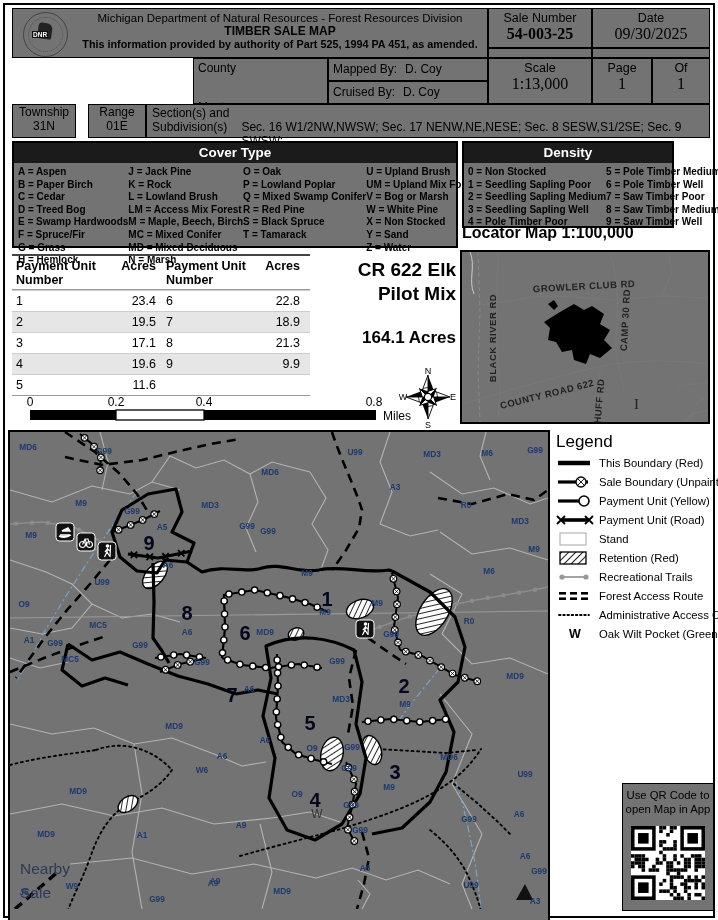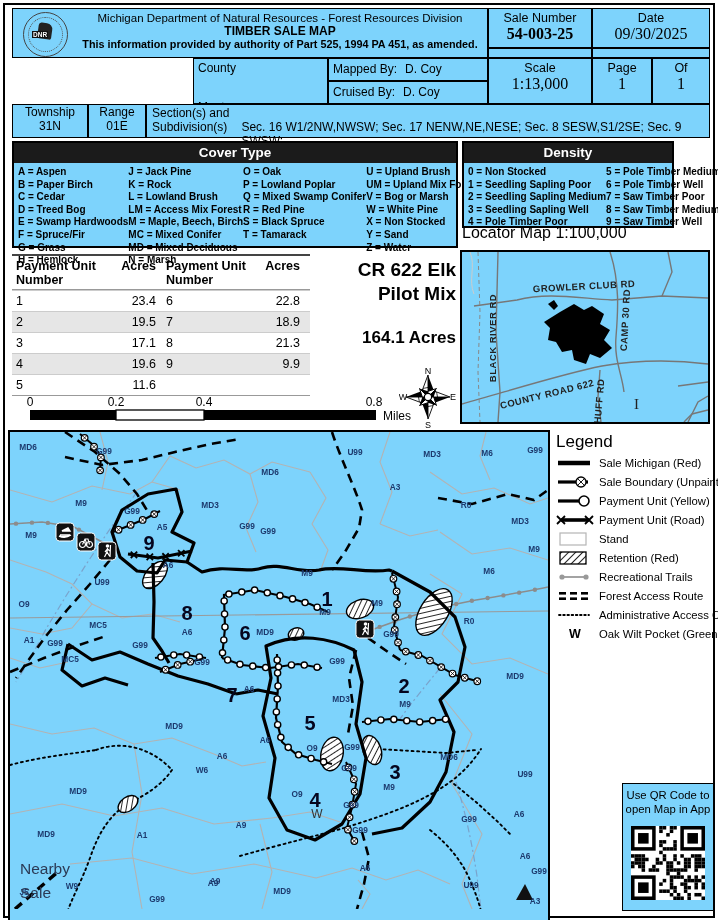--- a/index.html
+++ b/index.html
@@ -1,18 +1,18 @@
 <!DOCTYPE html>
 <html><head>
 <meta charset="utf-8">
 <style>
   html,body{margin:0;padding:0;background:#888;}
   .page{position:relative;width:718px;height:920px;background:#fff;font-family:"Liberation Sans",sans-serif;color:#000;overflow:hidden;}
   .frame{position:absolute;left:3px;top:3px;width:708px;height:911px;border:2px solid #000;}
-  .box{position:absolute;border:1.5px solid #000;box-sizing:border-box;background:#7dd3fc;}
+  .box{position:absolute;border:1.5px solid #000;box-sizing:border-box;background:#737373;}
   .lbl{font-size:12px;}
   
   .title-line1{font-size:11.5px;text-align:center;}
   .title-line2{font-size:12px;font-weight:bold;text-align:center;}
   .title-line3{font-size:10.8px;font-weight:bold;text-align:center;}
   .hdr-cell-label{font-size:12.5px;text-align:center;margin-top:2px;}
   .hdr-cell-val{font-size:16px;text-align:center;font-family:"Liberation Serif",serif;}
   .dark-header{background:#1b1b1b;color:#fff;font-weight:bold;font-size:13.5px;text-align:center;line-height:20px;height:20px;}
   .leg-body{display:flex;padding:3px 4px;}
   .leg-col{display:flex;flex-direction:column;}
@@ -21,21 +21,21 @@
   .pay-wrap{position:absolute;left:12px;top:254px;width:298px;border-top:2px solid #444;border-bottom:1px solid #999;}
   .pay-head{display:flex;border-bottom:1px solid #999;padding:3px 4px 2px 4px;}
   .pay-h{font-size:12.5px;font-weight:bold;line-height:14px;}
   .pay-row{display:flex;padding:2px 4px;border-top:1px solid #ccc;}
   .pay-row.shade{background:#e6e6e6;}
   .pay-cell{font-size:12.5px;line-height:16px;}
   .c-pu1{width:92px;} .c-ac1{width:48px;text-align:right;} .c-pu2{width:94px;padding-left:10px;box-sizing:border-box;} .c-ac2{width:50px;text-align:right;}
   
   .sale-name{position:absolute;left:318px;top:258px;width:138px;text-align:right;font-weight:bold;font-size:19px;line-height:24px;}
   .sale-acres{position:absolute;left:318px;top:328px;width:138px;text-align:right;font-weight:bold;font-size:17px;}
-  .locator-title{position:absolute;left:462px;top:224px;font-size:16px;font-weight:normal;}
+  .locator-title{position:absolute;left:462px;top:224px;font-size:16px;font-weight:bold;}
   
   .legend{position:absolute;left:556px;top:432px;width:160px;}
   .legend-title{font-size:17px;margin-bottom:4px;}
   .legend-item{display:flex;align-items:center;height:14px;margin-bottom:5px;}
   .legend-item svg{flex:0 0 38px;margin-right:5px;}
   .legend-label{font-size:11.3px;white-space:nowrap;}
   .legend-wsym{flex:0 0 38px;text-align:center;font-weight:bold;font-size:12.5px;margin-right:5px;}
   
   svg text{dominant-baseline:central;}
   .stand-lbl{font-size:8.3px;font-weight:bold;fill:#1d3a6e;font-family:"Liberation Sans",sans-serif;}
@@ -95,21 +95,21 @@
   </div>
   <div class="box" style="left:592px;top:58px;width:60px;height:46px;">
     <div class="hdr-cell-label">Page</div>
     <div class="hdr-cell-val">1</div>
   </div>
   <div class="box" style="left:652px;top:58px;width:58px;height:46px;">
     <div class="hdr-cell-label">Of</div>
     <div class="hdr-cell-val">1</div>
   </div>
 
-  <div class="box" style="left:12px;top:104px;width:76px;height:34px;text-align:center;">
+  <div class="box" style="left:12px;top:104px;width:64px;height:34px;text-align:center;">
     <div class="lbl">Township</div>
     <div class="lbl">31N</div>
   </div>
   <div class="box" style="left:88px;top:104px;width:58px;height:34px;text-align:center;">
     <div class="lbl">Range</div>
     <div class="lbl">01E</div>
   </div>
   <div class="box" style="left:146px;top:104px;width:564px;height:34px;padding:1px 5px;">
     <div class="lbl">Section(s) and</div>
     <div style="display:flex;gap:14px;">
@@ -706,21 +706,21 @@
       </svg>
   </div>
 
   <div class="legend">
     <div class="legend-title">Legend</div>
 
     <div class="legend-item">
       <svg width="38" height="16" viewBox="0 0 38 16">
           <line x1="2" y1="8" x2="34" y2="8" stroke="#000" stroke-width="4.5"></line>
         </svg>
-      <span class="legend-label">Sale Michigan (Red)</span>
+      <span class="legend-label">This Boundary (Red)</span>
     </div>
     <div class="legend-item">
       <svg width="38" height="16" viewBox="0 0 38 16">
         <line x1="2" y1="8" x2="32" y2="8" stroke="#000" stroke-width="3.2"></line>
         <circle cx="25" cy="8" r="5" fill="#fff" stroke="#000" stroke-width="1.3"></circle>
         <line x1="22" y1="5" x2="28" y2="11" stroke="#000" stroke-width="0.9"></line>
         <line x1="22" y1="11" x2="28" y2="5" stroke="#000" stroke-width="0.9"></line>
       </svg>
       <span class="legend-label">Sale Boundary (Unpainted)</span>
     </div>

